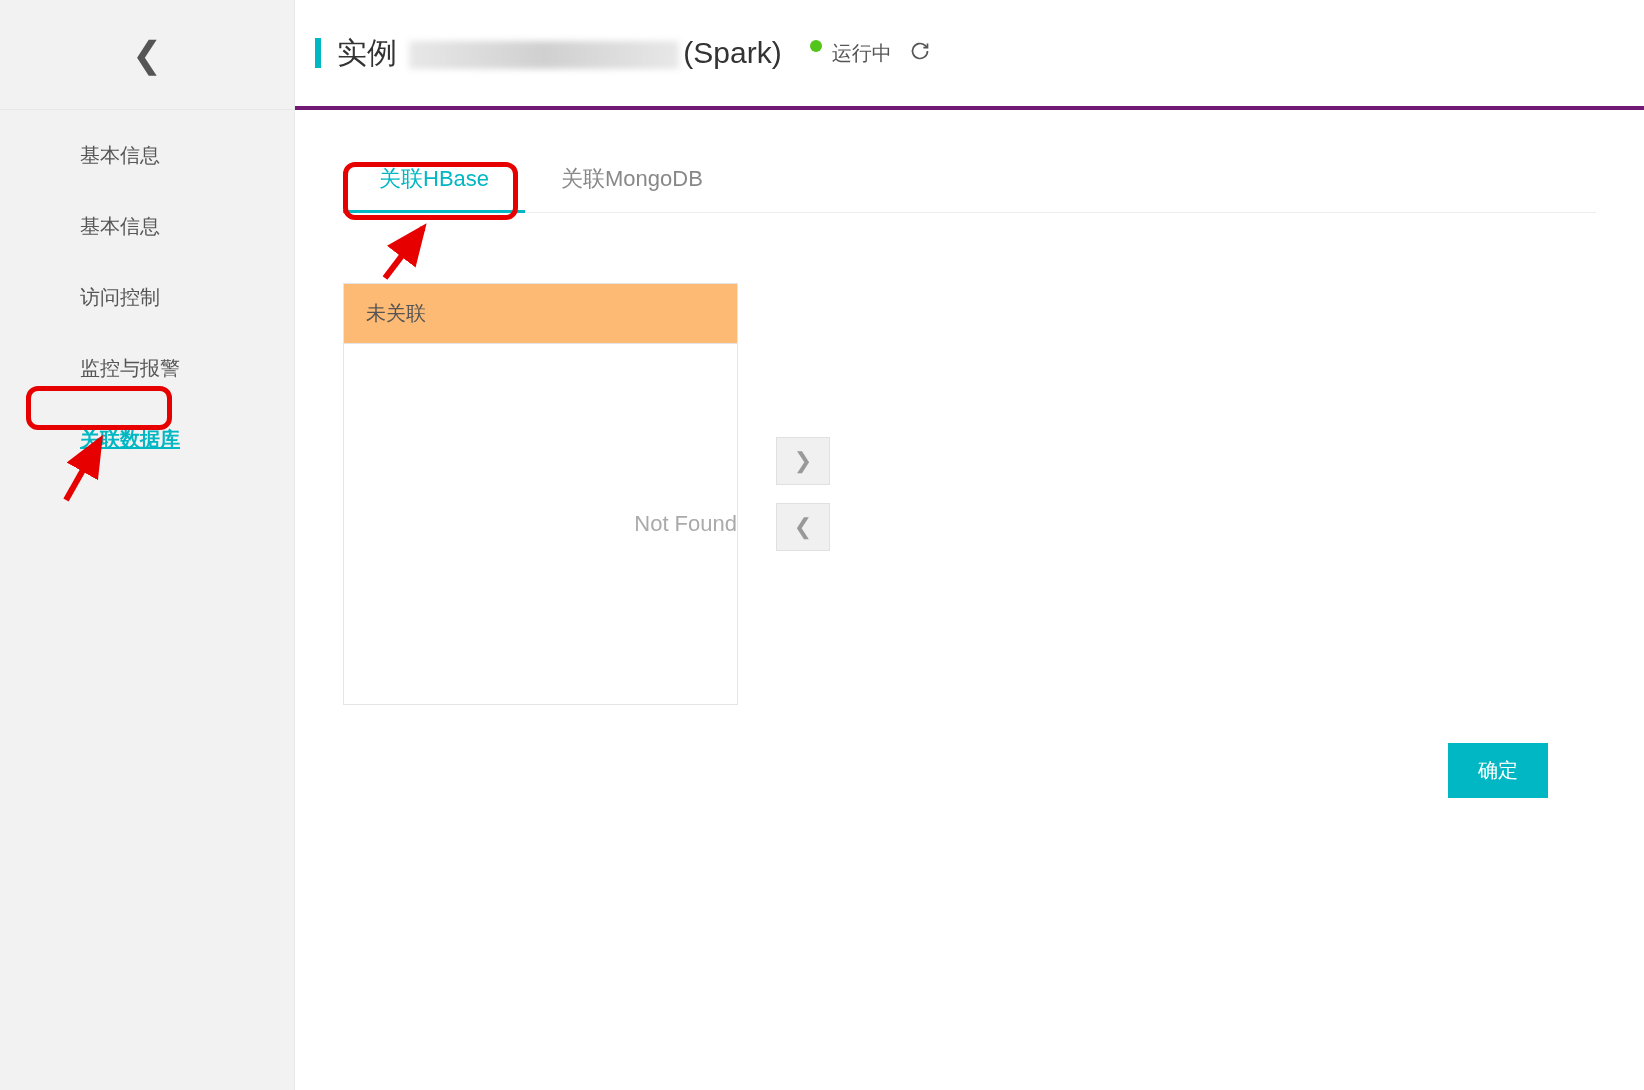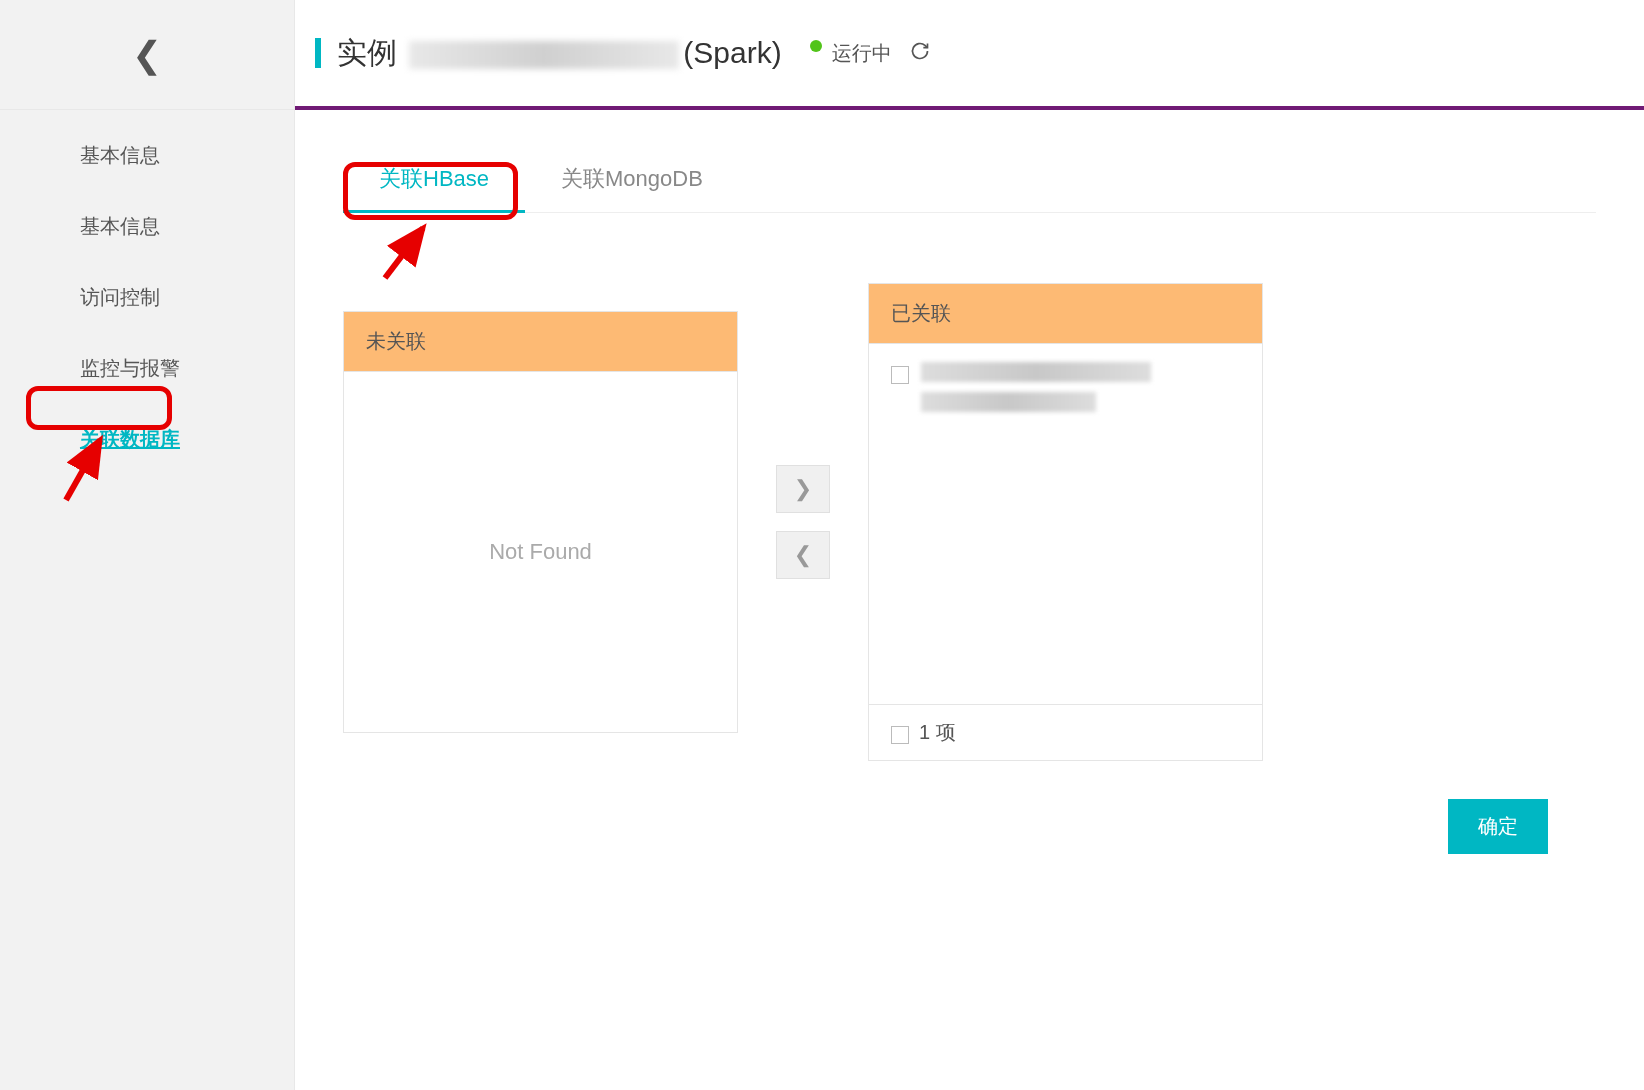--- a/index.html
+++ b/index.html
@@ -141,21 +141,21 @@
 .panel-header {
   background: #fdba74;
   padding: 16px 22px;
   font-size: 20px;
   color: #555;
   border-bottom: 1px solid #e5e5e5;
 }
 .panel-body {
   height: 360px;
   display: flex;
-  align-items: center;
+  align-items: flex-end;
   justify-content: center;
   font-size: 22px;
   color: #aaa;
   flex-direction: column;
 }
 .panel-body.items {
   align-items: flex-start;
   justify-content: flex-start;
   padding: 18px 22px;
 }
@@ -289,36 +289,20 @@
 
         <div class="transfer-ops">
           <div class="op-btn">
             <span>❯</span>
           </div>
           <div class="op-btn">
             <span>❮</span>
           </div>
         </div>
 
-        <div class="panel">
-          <div class="panel-header">已关联</div>
-          <div class="panel-body items">
-            <div class="linked-item">
-              <span class="cb"></span>
-              <div>
-                <div class="blur-line w1"></div>
-                <div class="blur-line w2"></div>
-              </div>
-            </div>
-          </div>
-          <div class="panel-footer">
-            <span class="cb"></span>
-            <span>1 项</span>
-          </div>
-        </div>
       </div>
 
       <div class="confirm-row">
         <button class="confirm-btn">确定</button>
       </div>
     </div>
 
     <div class="annot-box" style="left:48px; top:162px; width:175px; height:58px;"></div>
     <div class="annot-arrow" style="left:80px; top:218px;">
       <svg width="70" height="70">

